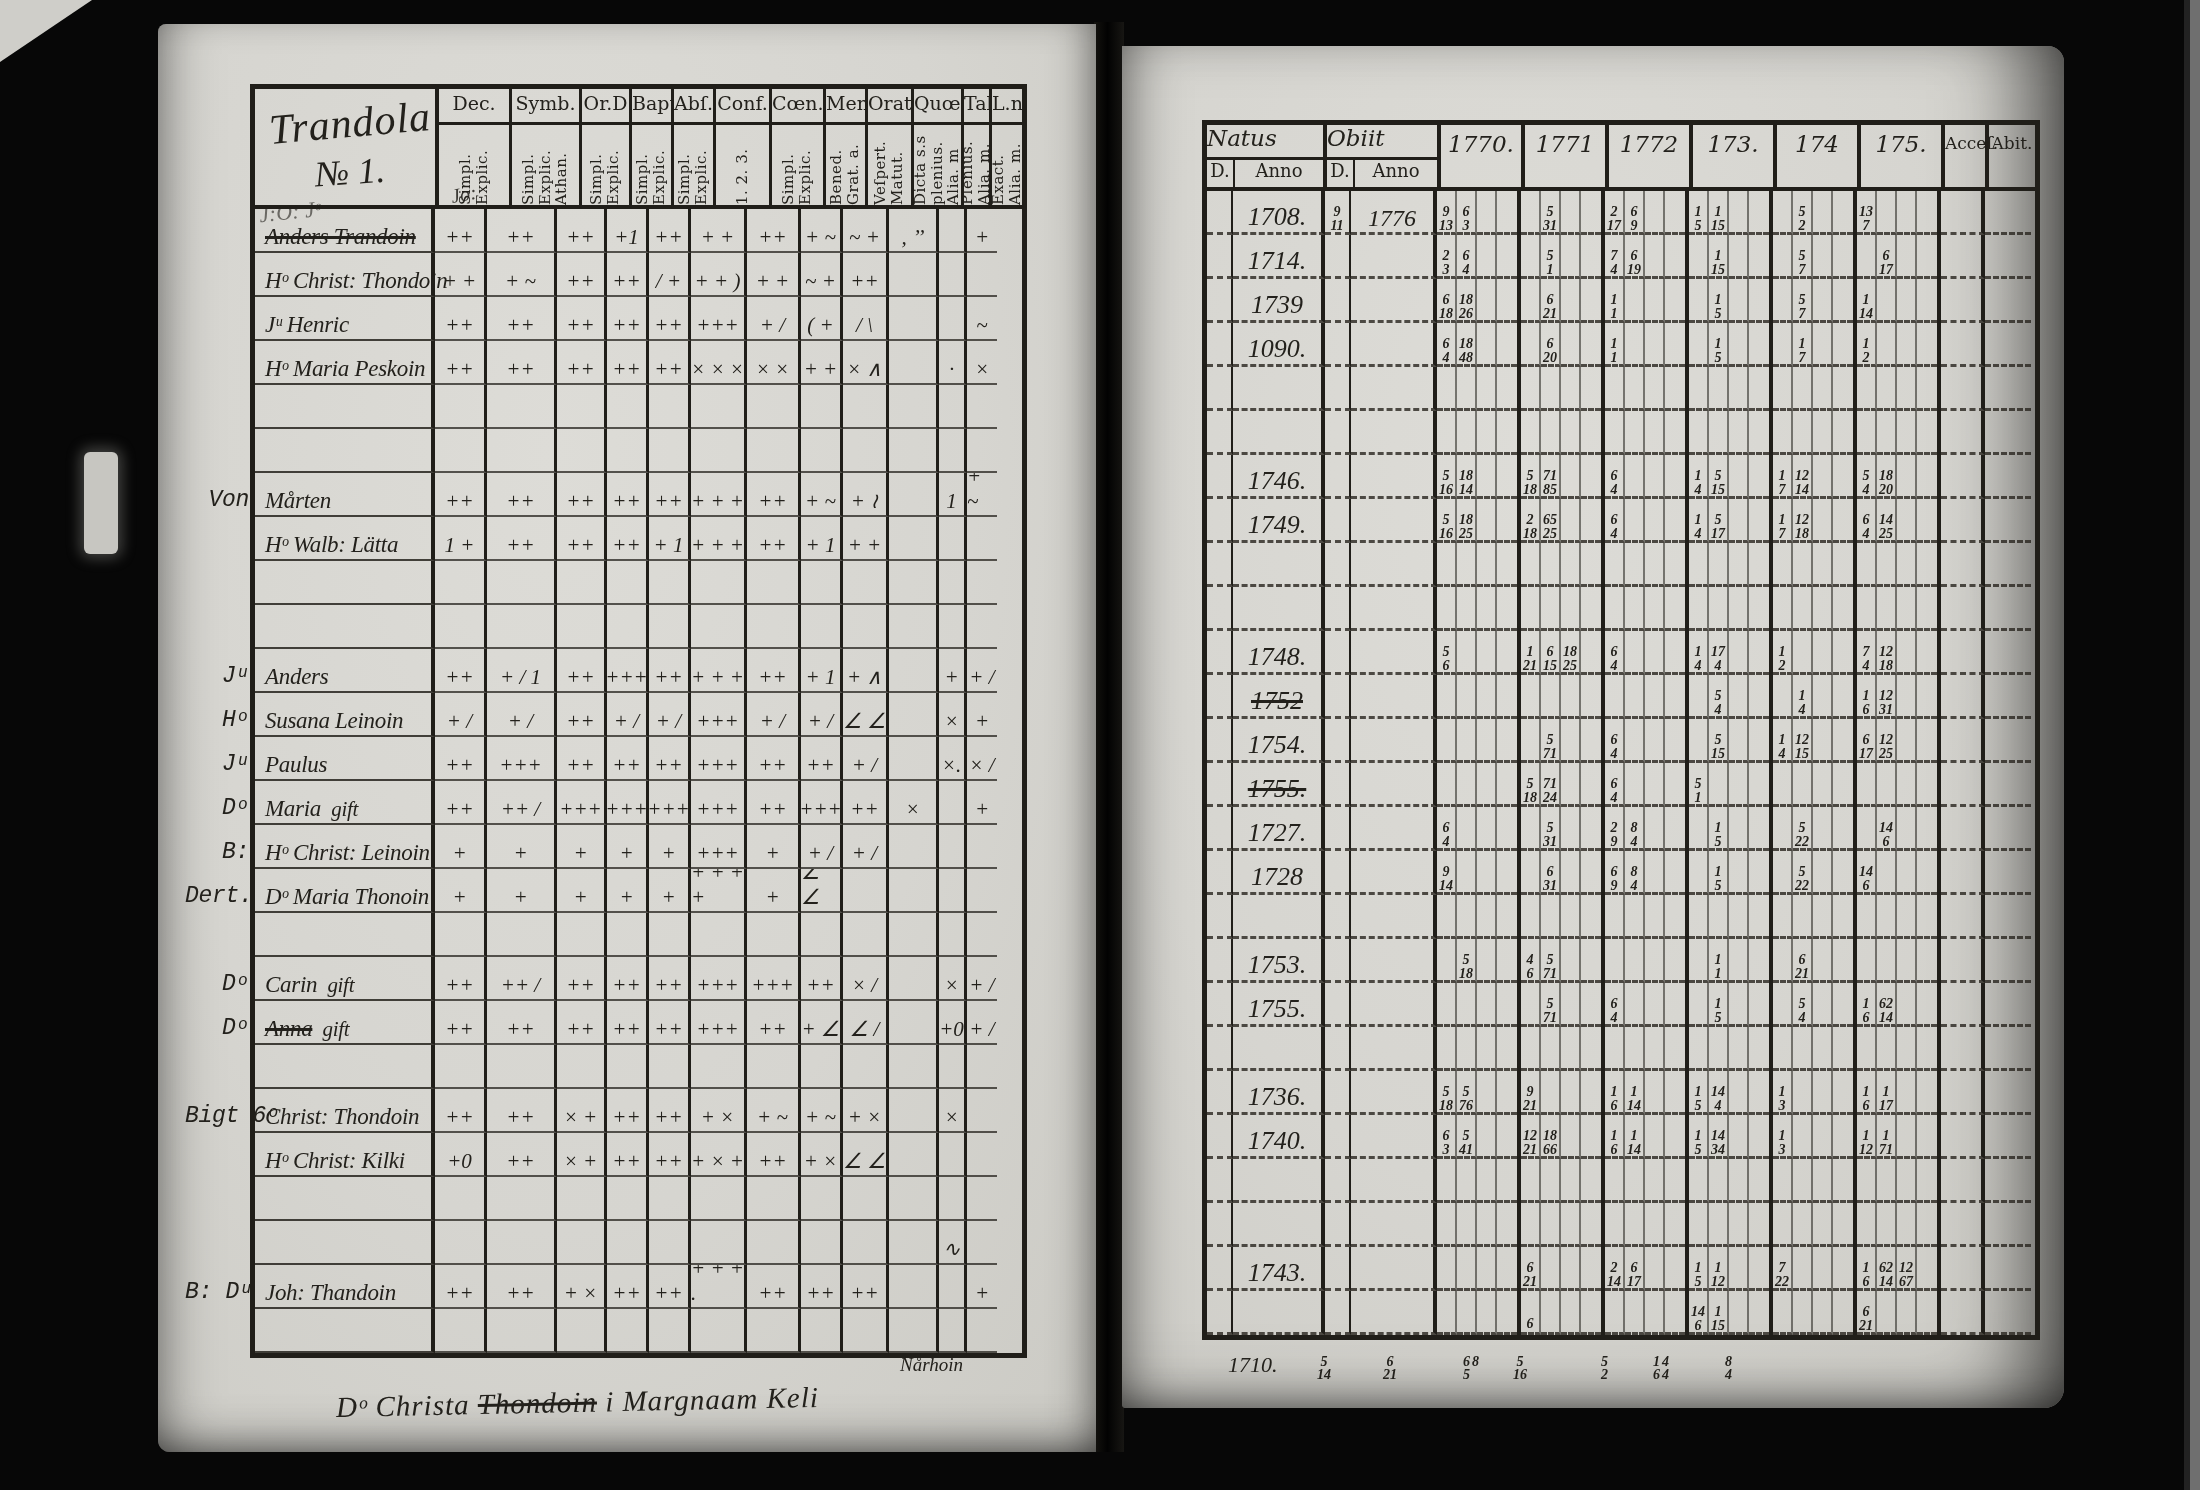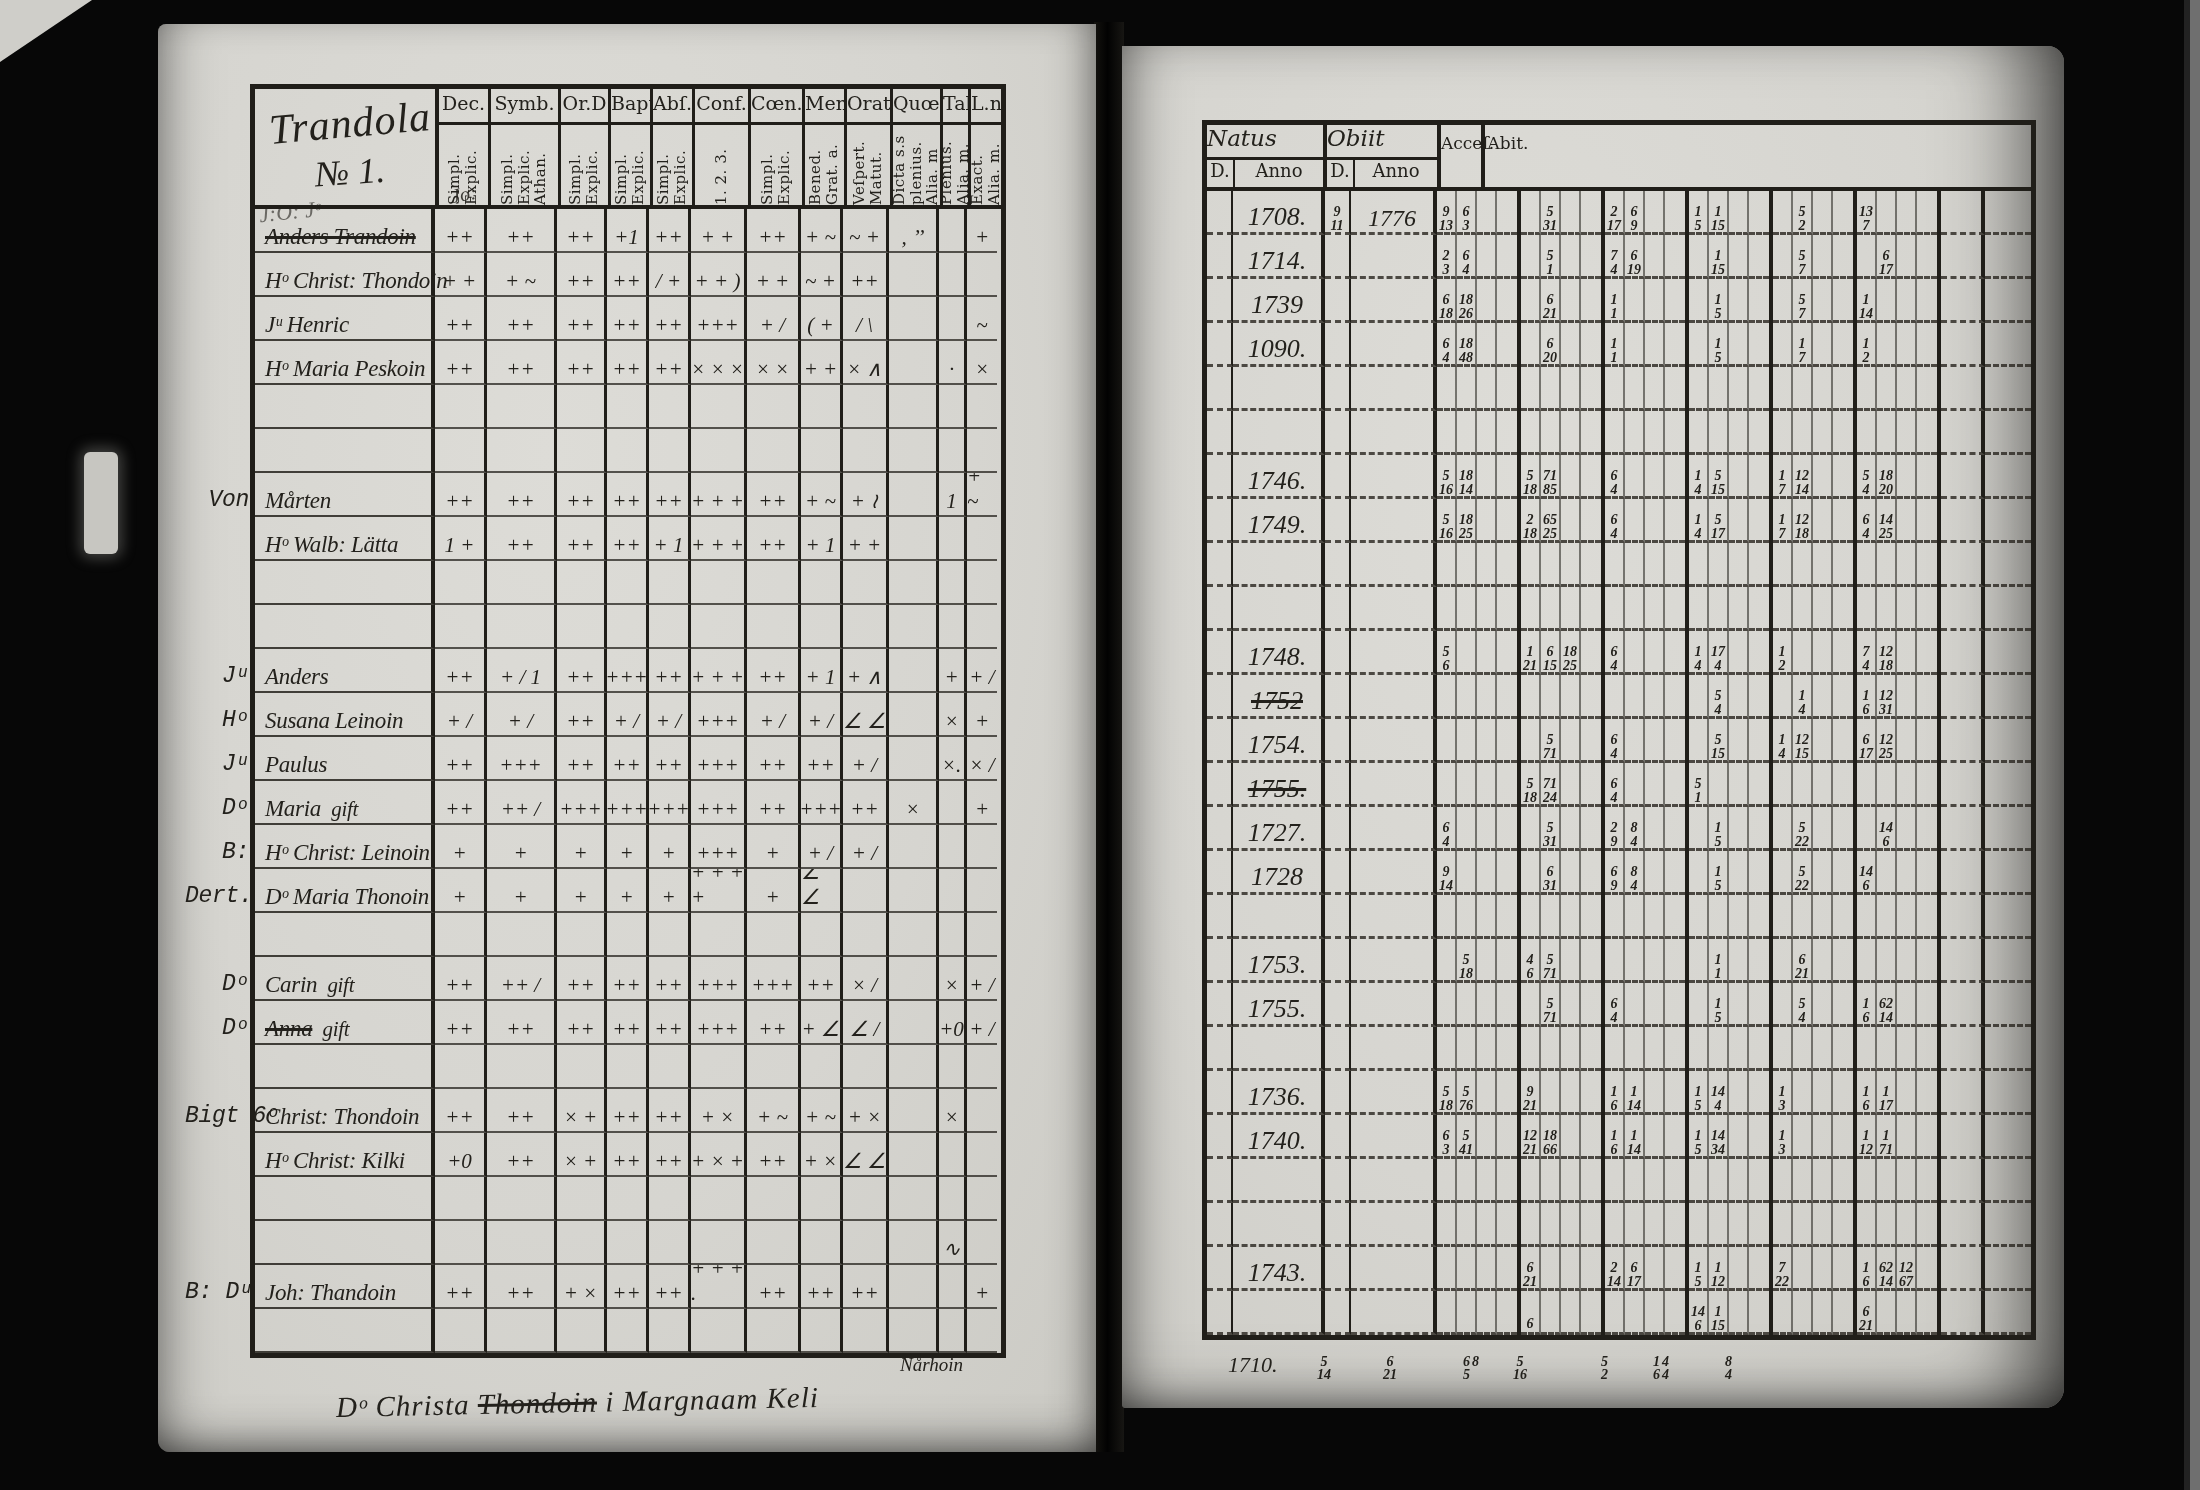--- a/index.html
+++ b/index.html
@@ -95,21 +95,21 @@
   <div class="gutter"></div>
 
   <div class="page page-left">
     <div class="ltable">
       <div class="lhead">
         <div class="lname-hd">
           <div class="title-script">Trandola</div>
           <div class="title-no">№ 1.</div>
         </div>
 
-      <div class="lcol" style="width: 52px;">
+      <div class="lcol" style="width: 73px;">
             <div class="lcol-label">Dec.</div>
             <div class="lcol-subs">
               <span class="vtext">Simpl.</span>
               <span class="vtext">Explic.</span>
             </div>
           </div>
           <div class="lcol" style="width: 70px;">
             <div class="lcol-label">Symb.</div>
             <div class="lcol-subs">
               <span class="vtext">Simpl.</span>
@@ -645,20 +645,28 @@
             <span class="rh-anno">Anno</span>
           </div>
         </div>
         <div class="rh-box" style="width:114px;">
           <div class="rh-label">Obiit</div>
           <div class="rh-sub">
             <span class="rh-d">D.</span>
             <span class="rh-anno">Anno</span>
           </div>
         </div>
+        <span id="yearheads" style="display:flex;">
+            <div class="rh-year">1770.</div>
+            <div class="rh-year">1771</div>
+            <div class="rh-year">1772</div>
+            <div class="rh-year">173.</div>
+            <div class="rh-year">174</div>
+            <div class="rh-year">175.</div>
+          </span>
         <div class="rh-small" style="width:44px;">Acceſ.</div>
         <div class="rh-small" style="width:46px;">Abit.</div>
       </div>
       <div id="rrows">
           <div class="rrow">
             <div class="rcell c-natd"></div>
             <div class="rcell c-nata">
               <span>1708.</span>
             </div>
             <div class="rcell c-obd">

